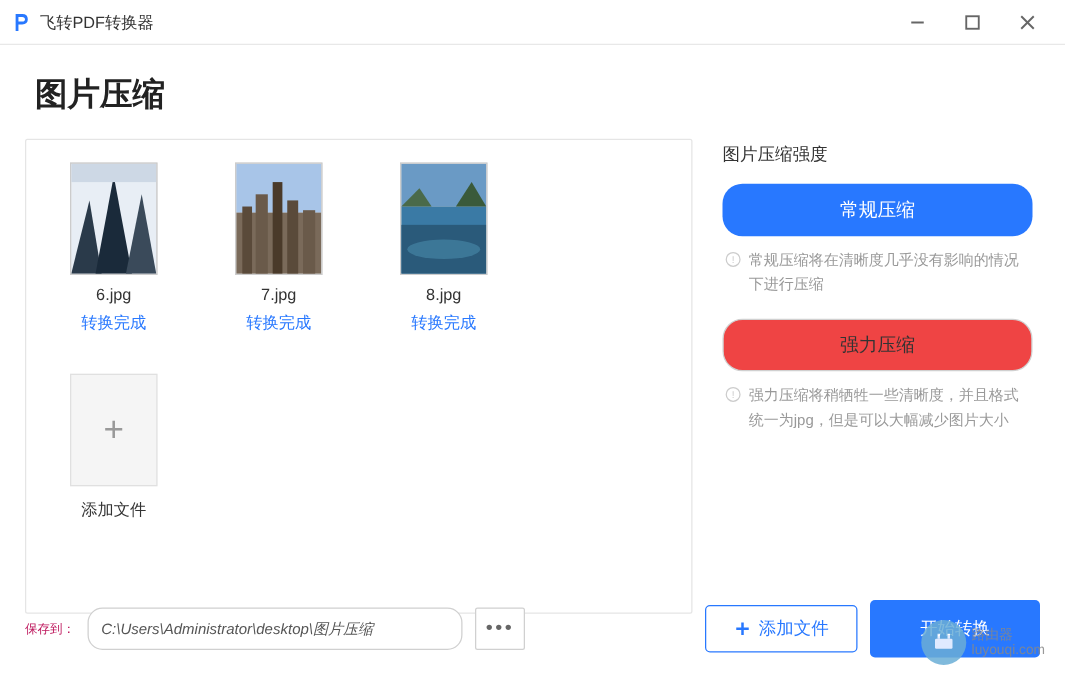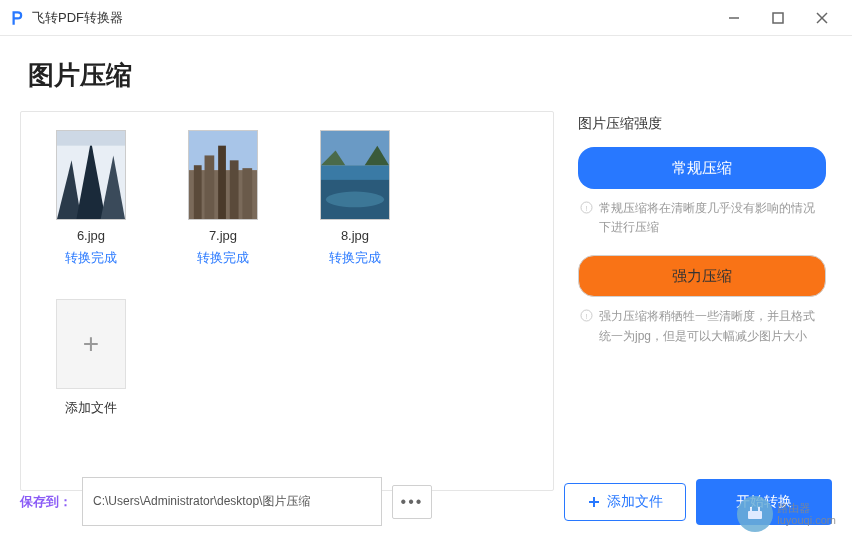--- a/index.html
+++ b/index.html
@@ -23,27 +23,27 @@
 .fname { font-size: 13px; color: #333; margin-bottom: 6px; }
 .fstatus { font-size: 13px; color: #2878ff; }
 
 .add-tile { width: 100px; text-align: center; cursor: pointer; }
 .add-box { width: 70px; height: 90px; margin: 0 auto 10px; background: #f5f5f5; border: 1px solid #e0e0e0; display: flex; align-items: center; justify-content: center; font-size: 28px; color: #999; }
 .add-label { font-size: 13px; color: #333; }
 
 .section-label { font-size: 14px; color: #333; margin-bottom: 14px; }
 .opt-btn { width: 100%; height: 42px; border-radius: 16px; font-size: 15px; display: flex; align-items: center; justify-content: center; cursor: pointer; margin-bottom: 10px; }
 .opt-primary { background: #2878ff; color: #fff; border: none; }
-.opt-secondary { background: #f97316; color: #333; border: 1px solid #d0d0d0; }
+.opt-secondary { background: #ef4444; color: #333; border: 1px solid #d0d0d0; }
 .hint { display: flex; gap: 6px; font-size: 12px; color: #999; line-height: 1.6; margin-bottom: 18px; padding-left: 2px; }
 .hint-icon { flex-shrink: 0; margin-top: 2px; }
 
 .footer { position: absolute; bottom: 14px; left: 0; right: 0; display: flex; align-items: center; padding: 0 20px; gap: 10px; }
-.save-label { font-size: 13px; color: #8b5cf6; font-weight: bold; }
-.path-input { flex: 0 0 300px; height: 49px; border: 1px solid #d0d0d0; border-radius: 0; padding: 0 10px; font-size: 12px; color: #555; }
+.save-label { font-size: 10px; color: #be185d; }
+.path-input { flex: 0 0 300px; height: 34px; border: 1px solid #d0d0d0; border-radius: 12px; padding: 0 10px; font-size: 12px; color: #555; font-style: italic; }
 .more-btn { width: 40px; height: 34px; border: 1px solid #d0d0d0; border-radius: 2px; background: #fff; display: flex; align-items: center; justify-content: center; cursor: pointer; color: #666; font-size: 16px; letter-spacing: 2px; }
 .spacer { flex: 1; }
 .btn-outline { height: 38px; padding: 0 22px; border: 1px solid #2878ff; color: #2878ff; background: #fff; border-radius: 4px; font-size: 14px; display: flex; align-items: center; gap: 6px; cursor: pointer; }
 .btn-fill { height: 46px; padding: 0 40px; background: #2878ff; color: #fff; border: none; border-radius: 4px; font-size: 14px; cursor: pointer; }
 
 .watermark { position: absolute; right: 16px; bottom: 8px; display: flex; align-items: center; gap: 4px; opacity: 0.85; }
 .wm-circle { width: 36px; height: 36px; border-radius: 50%; background: #6baed6; display: flex; align-items: center; justify-content: center; }
 .wm-text { font-size: 11px; color: #888; line-height: 1.1; }
 </style>
 </head>

